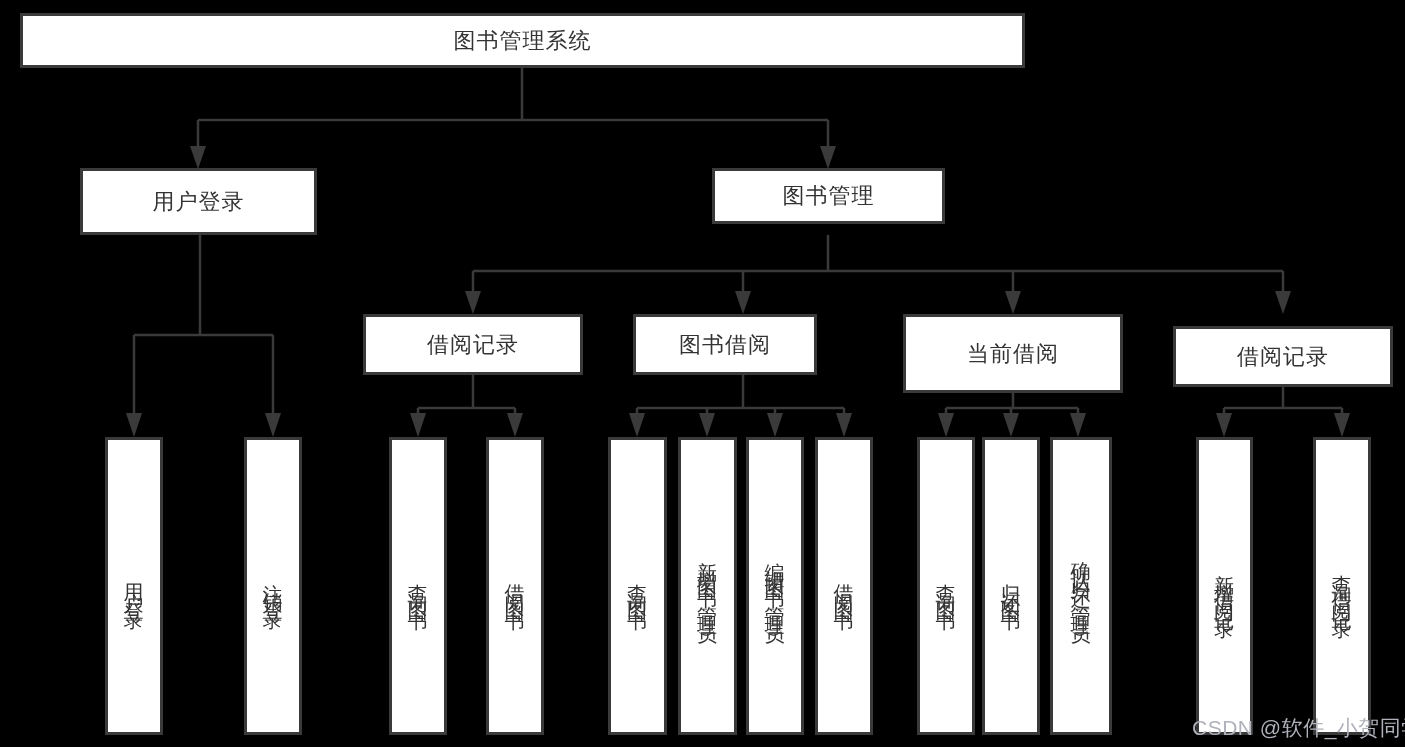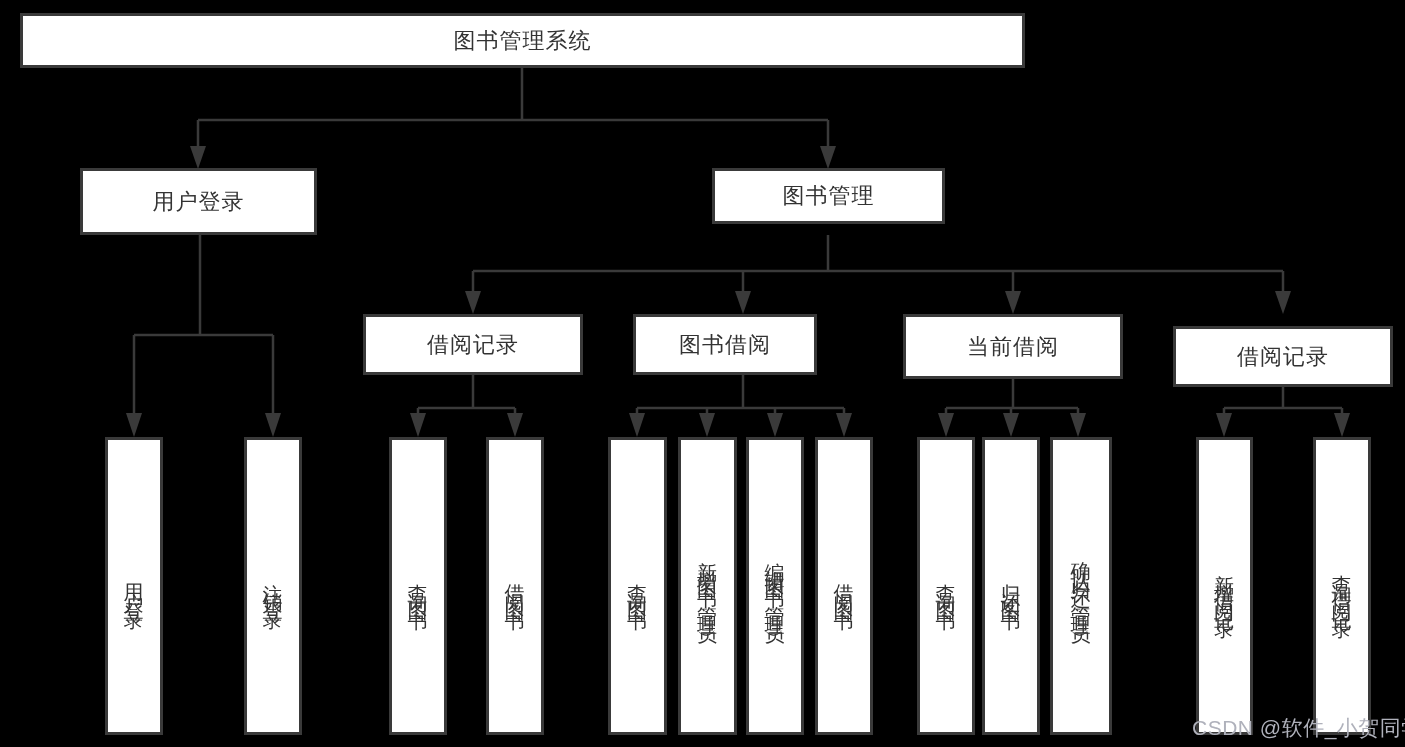--- a/index.html
+++ b/index.html
@@ -99,21 +99,21 @@
   <div class="box" style="left:712px;top:168px;width:233px;height:56px">
     <span class="hlabel">图书管理</span>
   </div>
 
   <div class="box" style="left:363px;top:314px;width:220px;height:61px">
     <span class="hlabel">借阅记录</span>
   </div>
   <div class="box" style="left:633px;top:314px;width:184px;height:61px">
     <span class="hlabel">图书借阅</span>
   </div>
-  <div class="box" style="left:903px;top:314px;width:220px;height:65px">
+  <div class="box" style="left:903px;top:314px;width:220px;height:79px">
     <span class="hlabel">当前借阅</span>
   </div>
   <div class="box" style="left:1173px;top:326px;width:220px;height:61px">
     <span class="hlabel">借阅记录</span>
   </div>
 
   <div class="box" style="left:105px;top:437px;width:58px;height:298px">
     <span class="vlabel">用户登录</span>
   </div>
   <div class="box" style="left:244px;top:437px;width:58px;height:298px">

